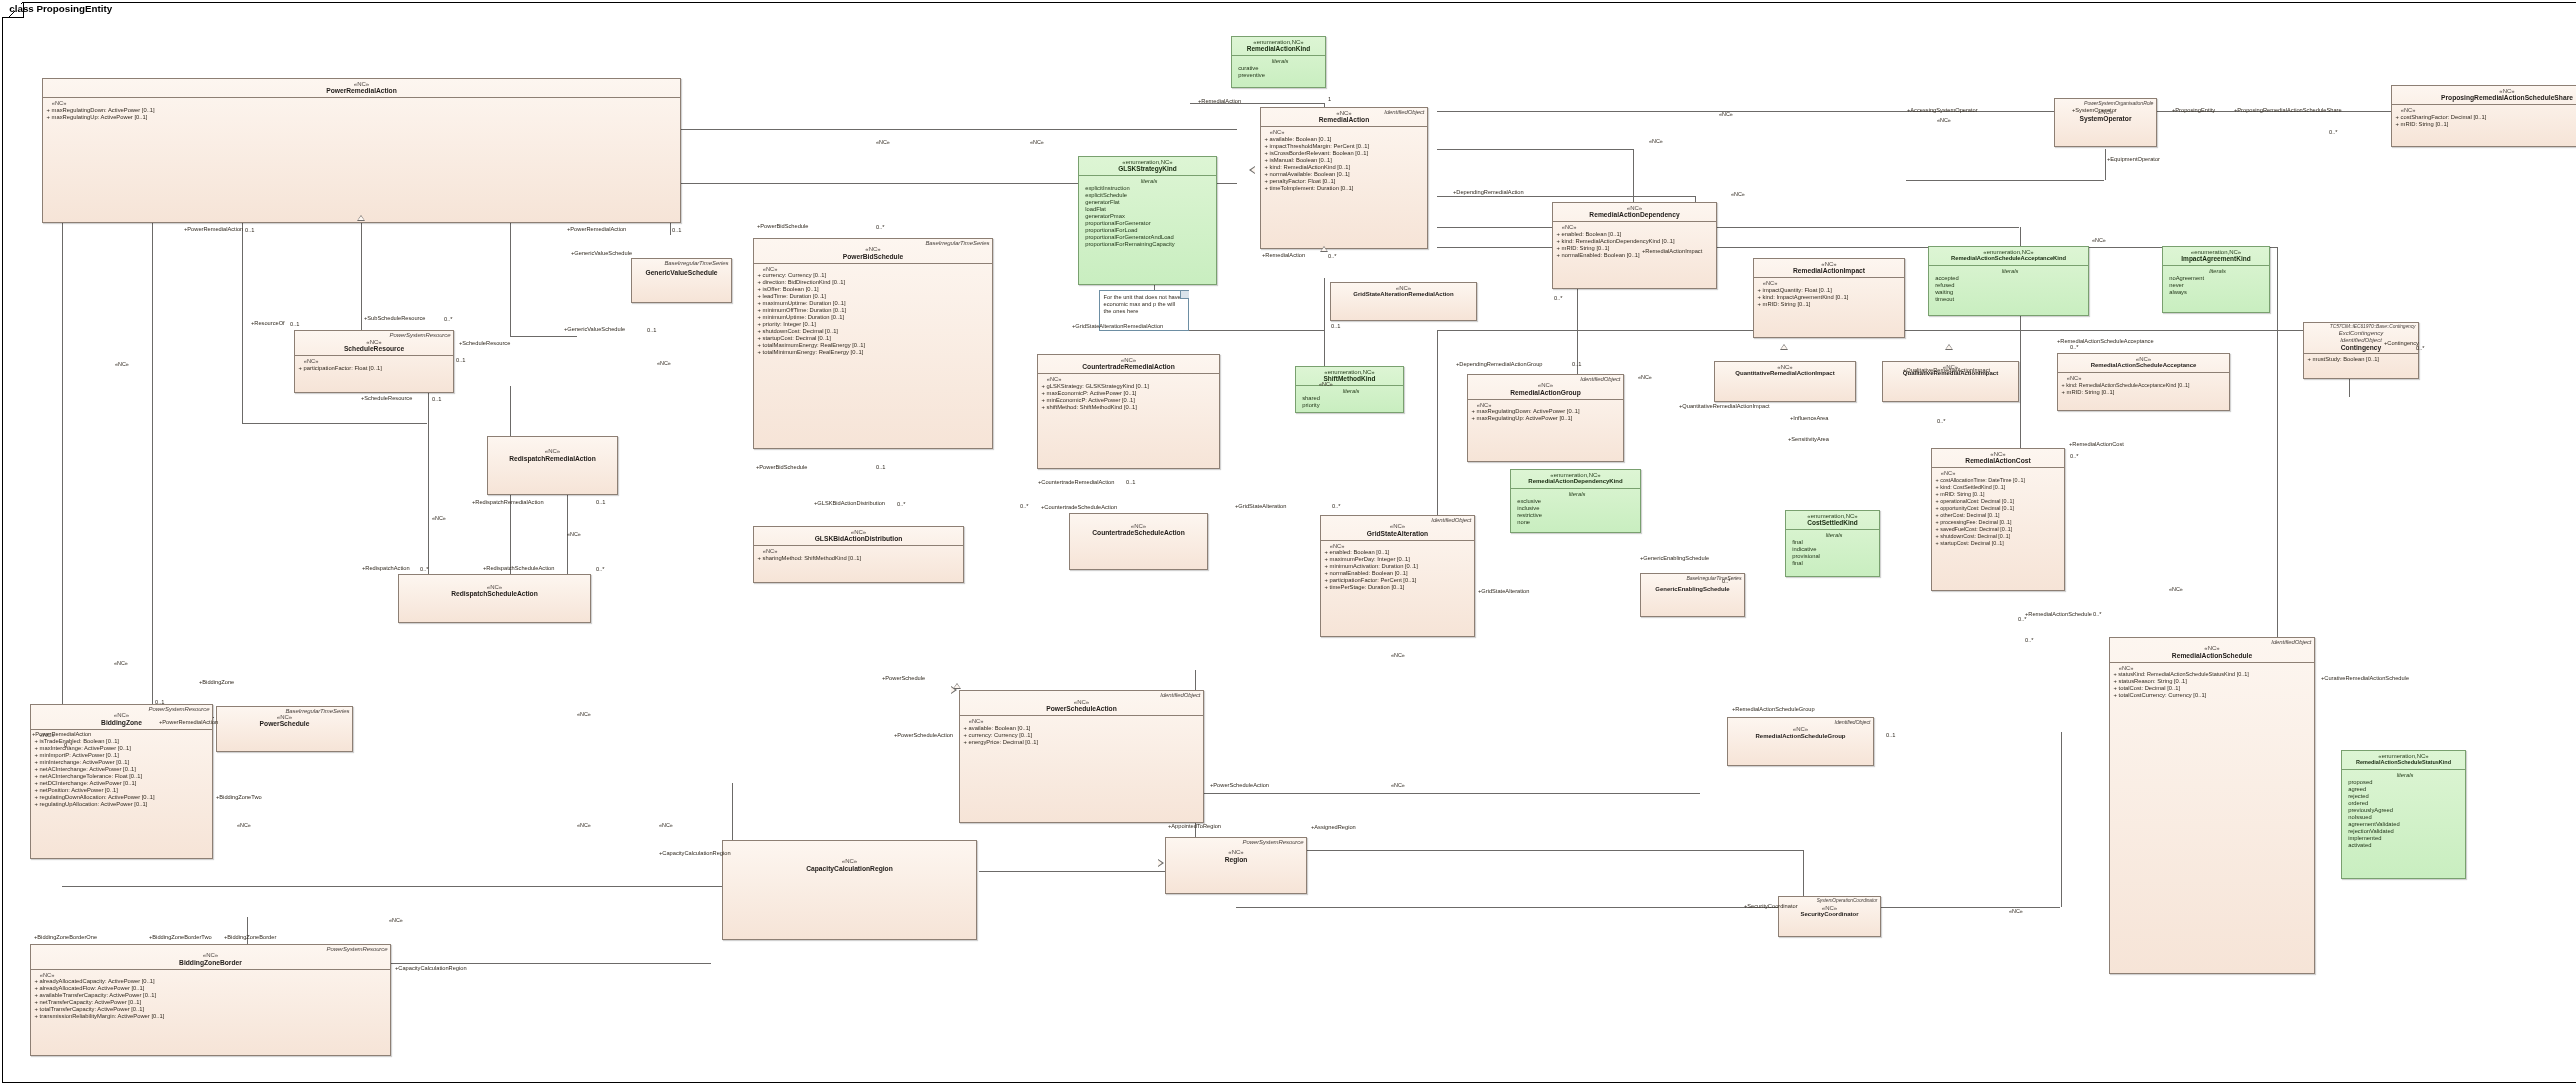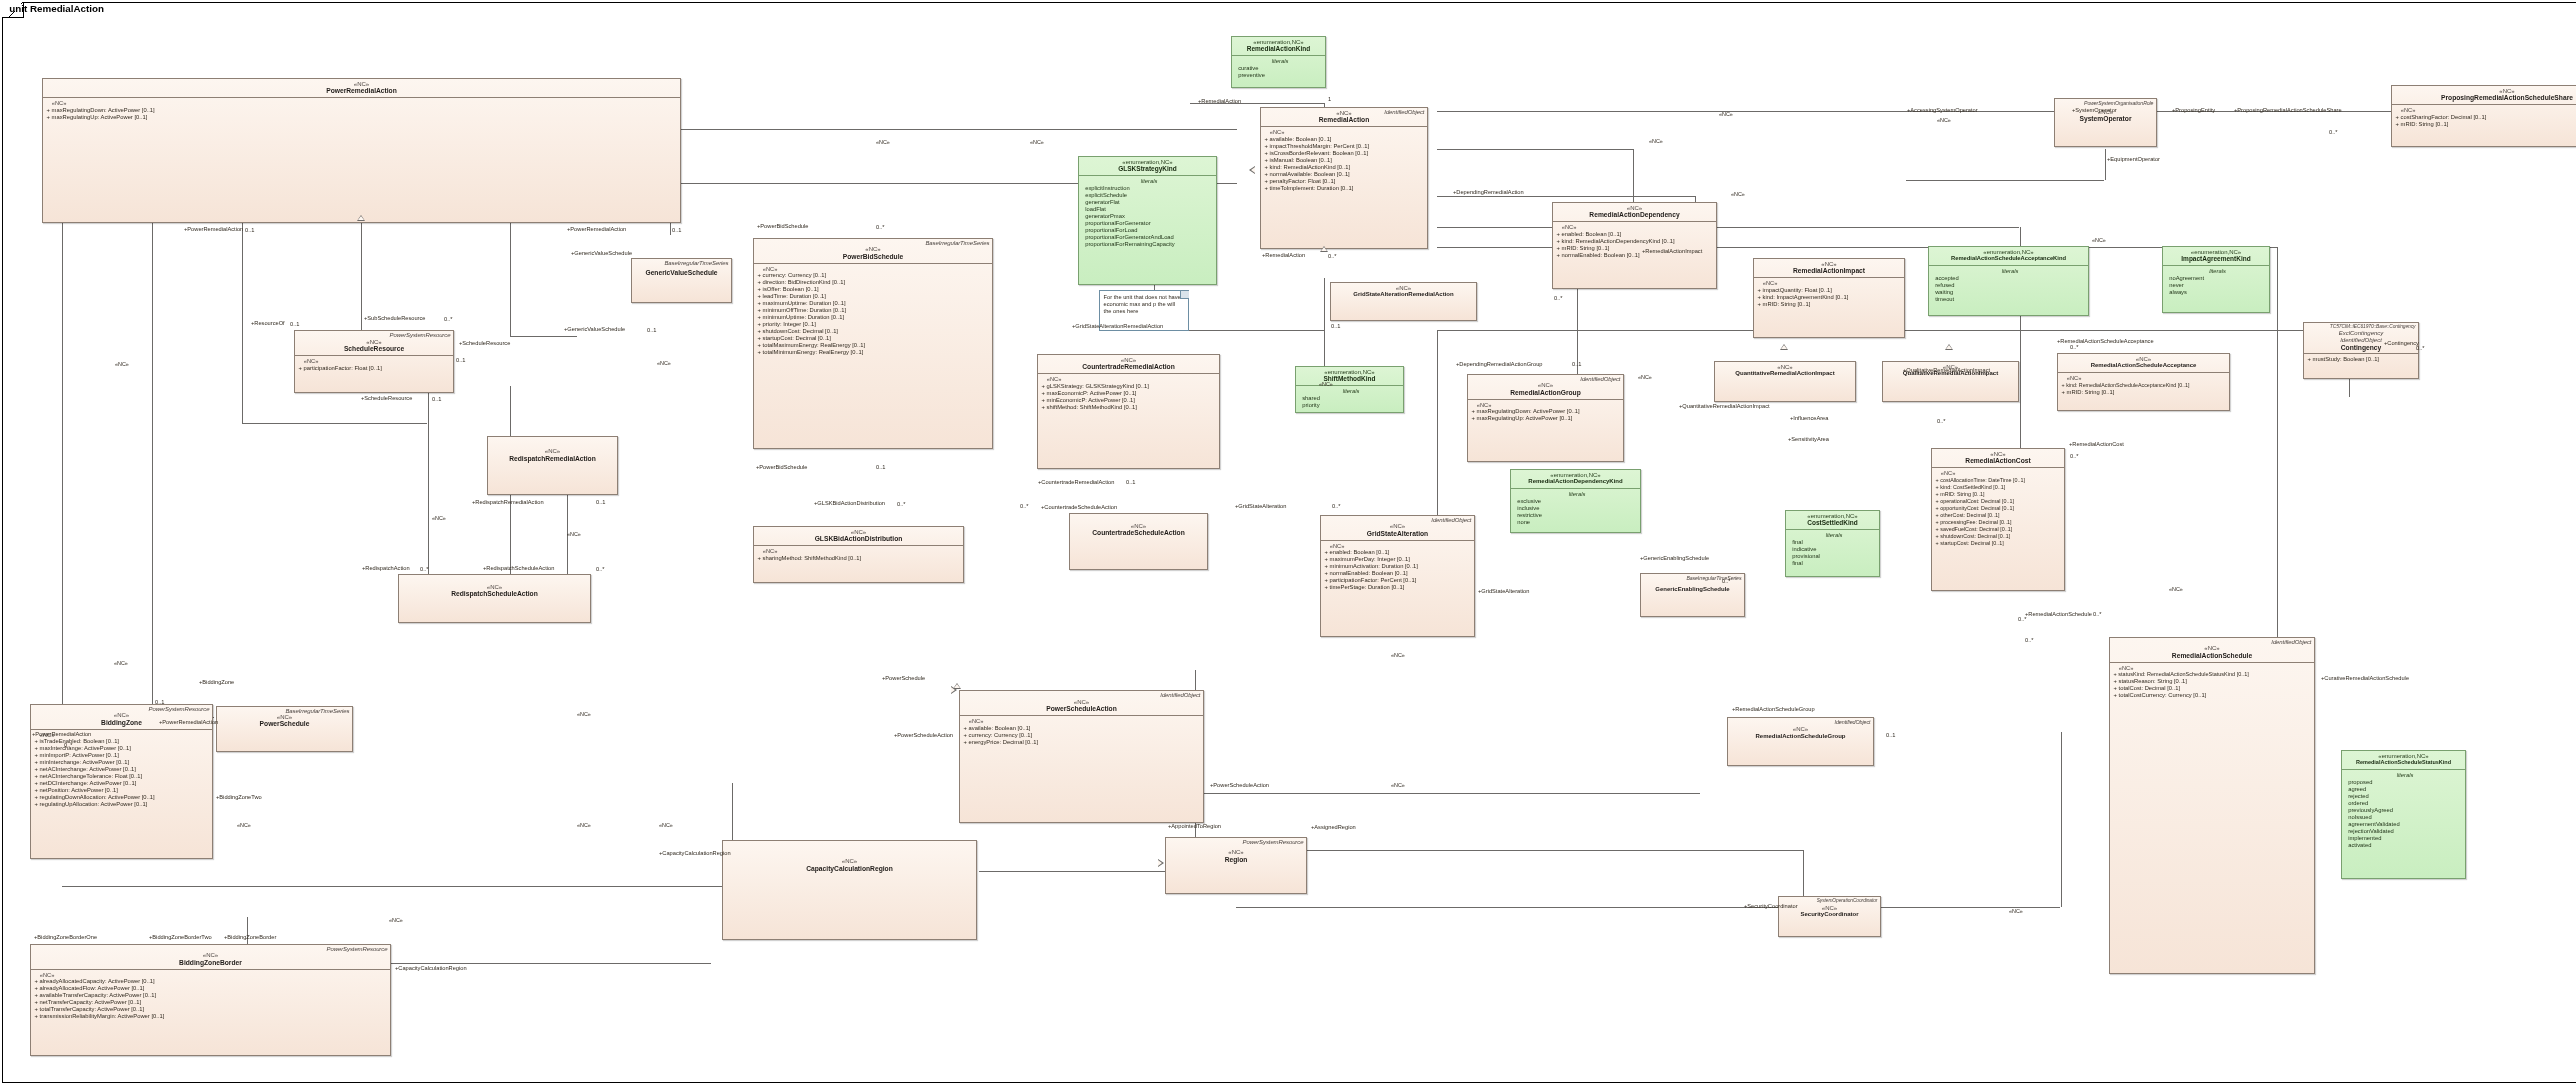--- a/index.html
+++ b/index.html
@@ -58,21 +58,21 @@
   .tri.left{border-top:4.1px solid transparent;border-bottom:4.1px solid transparent;border-right:6.2px solid #6c6a68;}
   .tri.left i{position:absolute;left:1.5px;top:-3.1px;width:0;height:0;border-top:3.1px solid transparent;border-bottom:3.1px solid transparent;border-right:4.6px solid #fdf6f0;}
 </style>
 </head>
 <body>
 
 <div id="canvas">
 
   <div id="frame"></div>
   <div id="frame-tab">
-    <span class="lbl">unit RemedialAction</span>
+    <span class="lbl">class ProposingEntity</span>
     <span class="slant"></span>
   </div>
 
   <div>
 
     <div class="ln lnv" style="left:62px;top:223px;height:515px;"></div>
     <div class="ln lnh" style="left:62px;top:738px;width:33px;"></div>
     <div class="ln lnv" style="left:152px;top:223px;height:495px;"></div>
     <div class="ln lnh" style="left:152px;top:717px;width:62px;"></div>
     <div class="ln lnv" style="left:242px;top:223px;height:201px;"></div>

